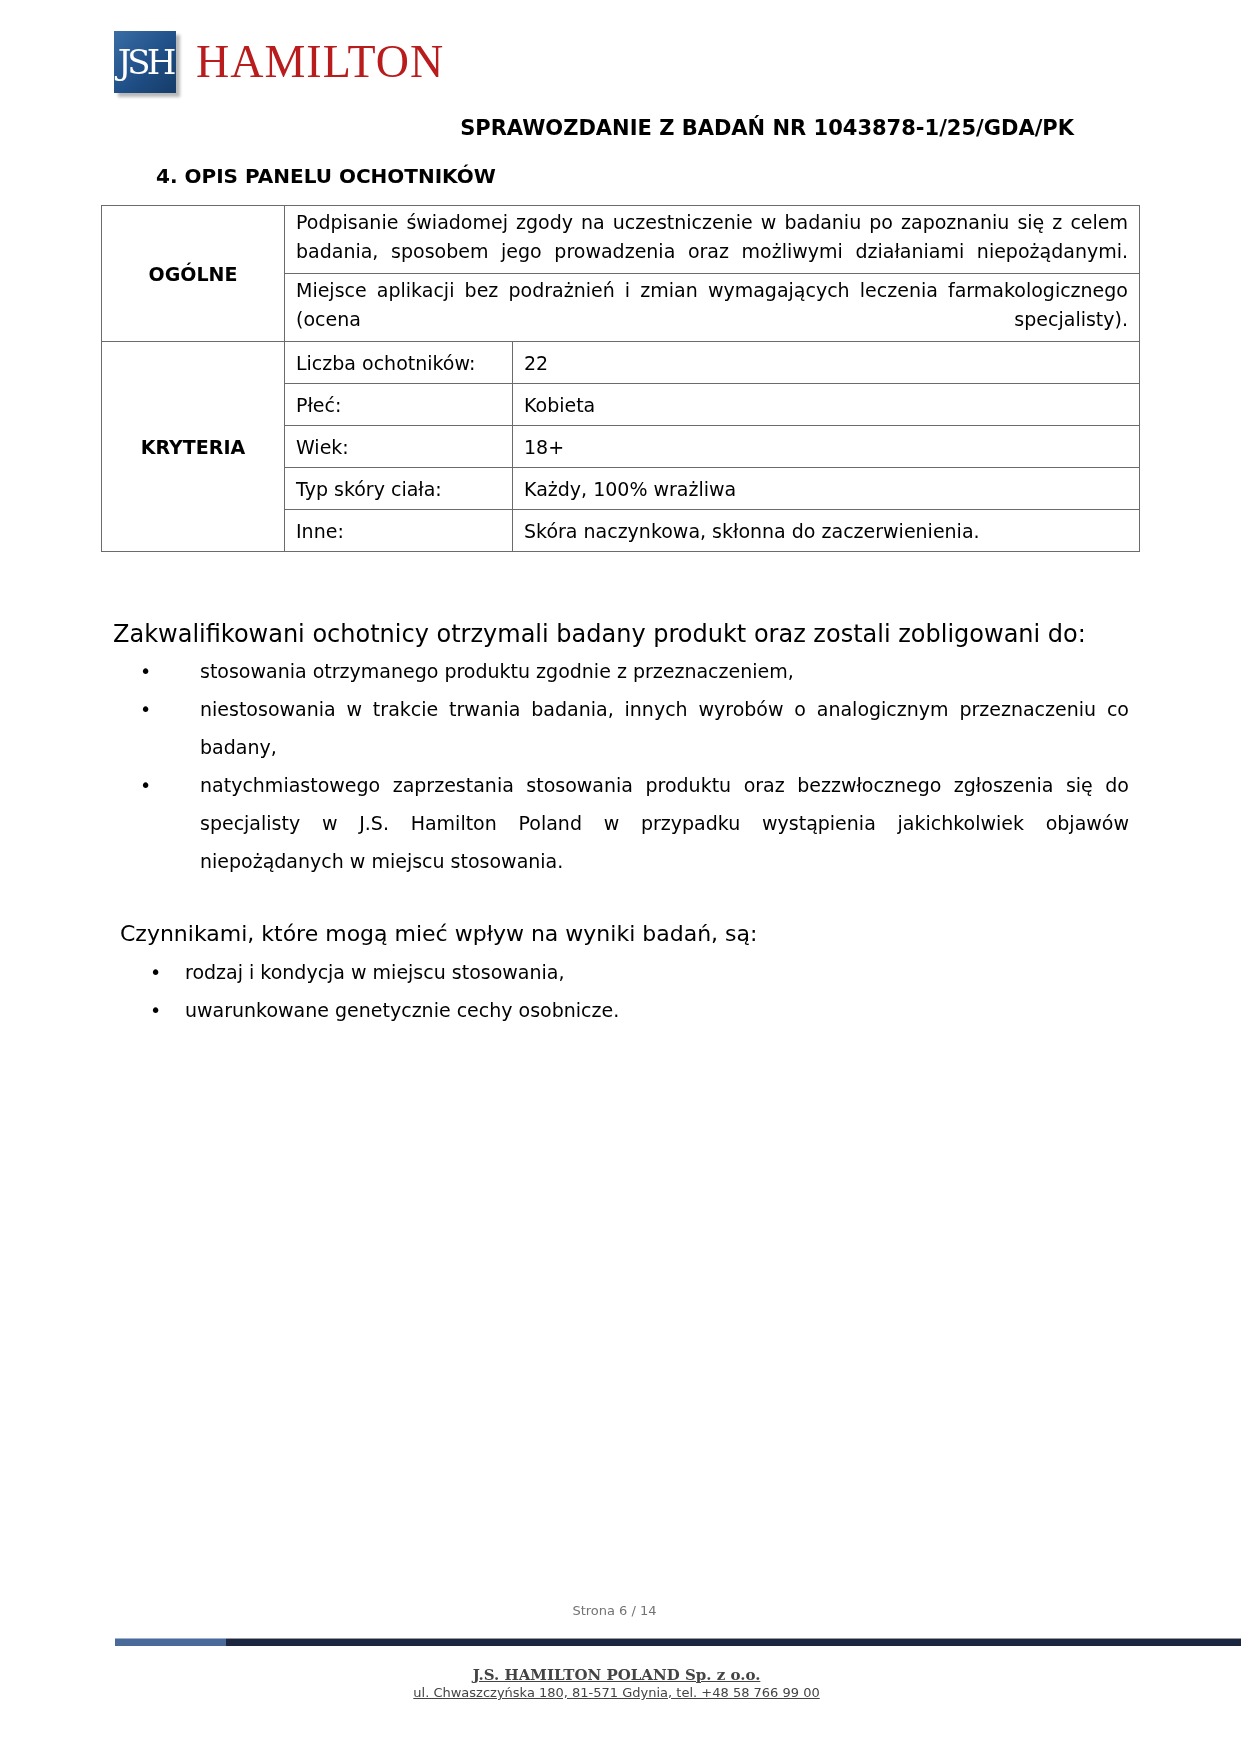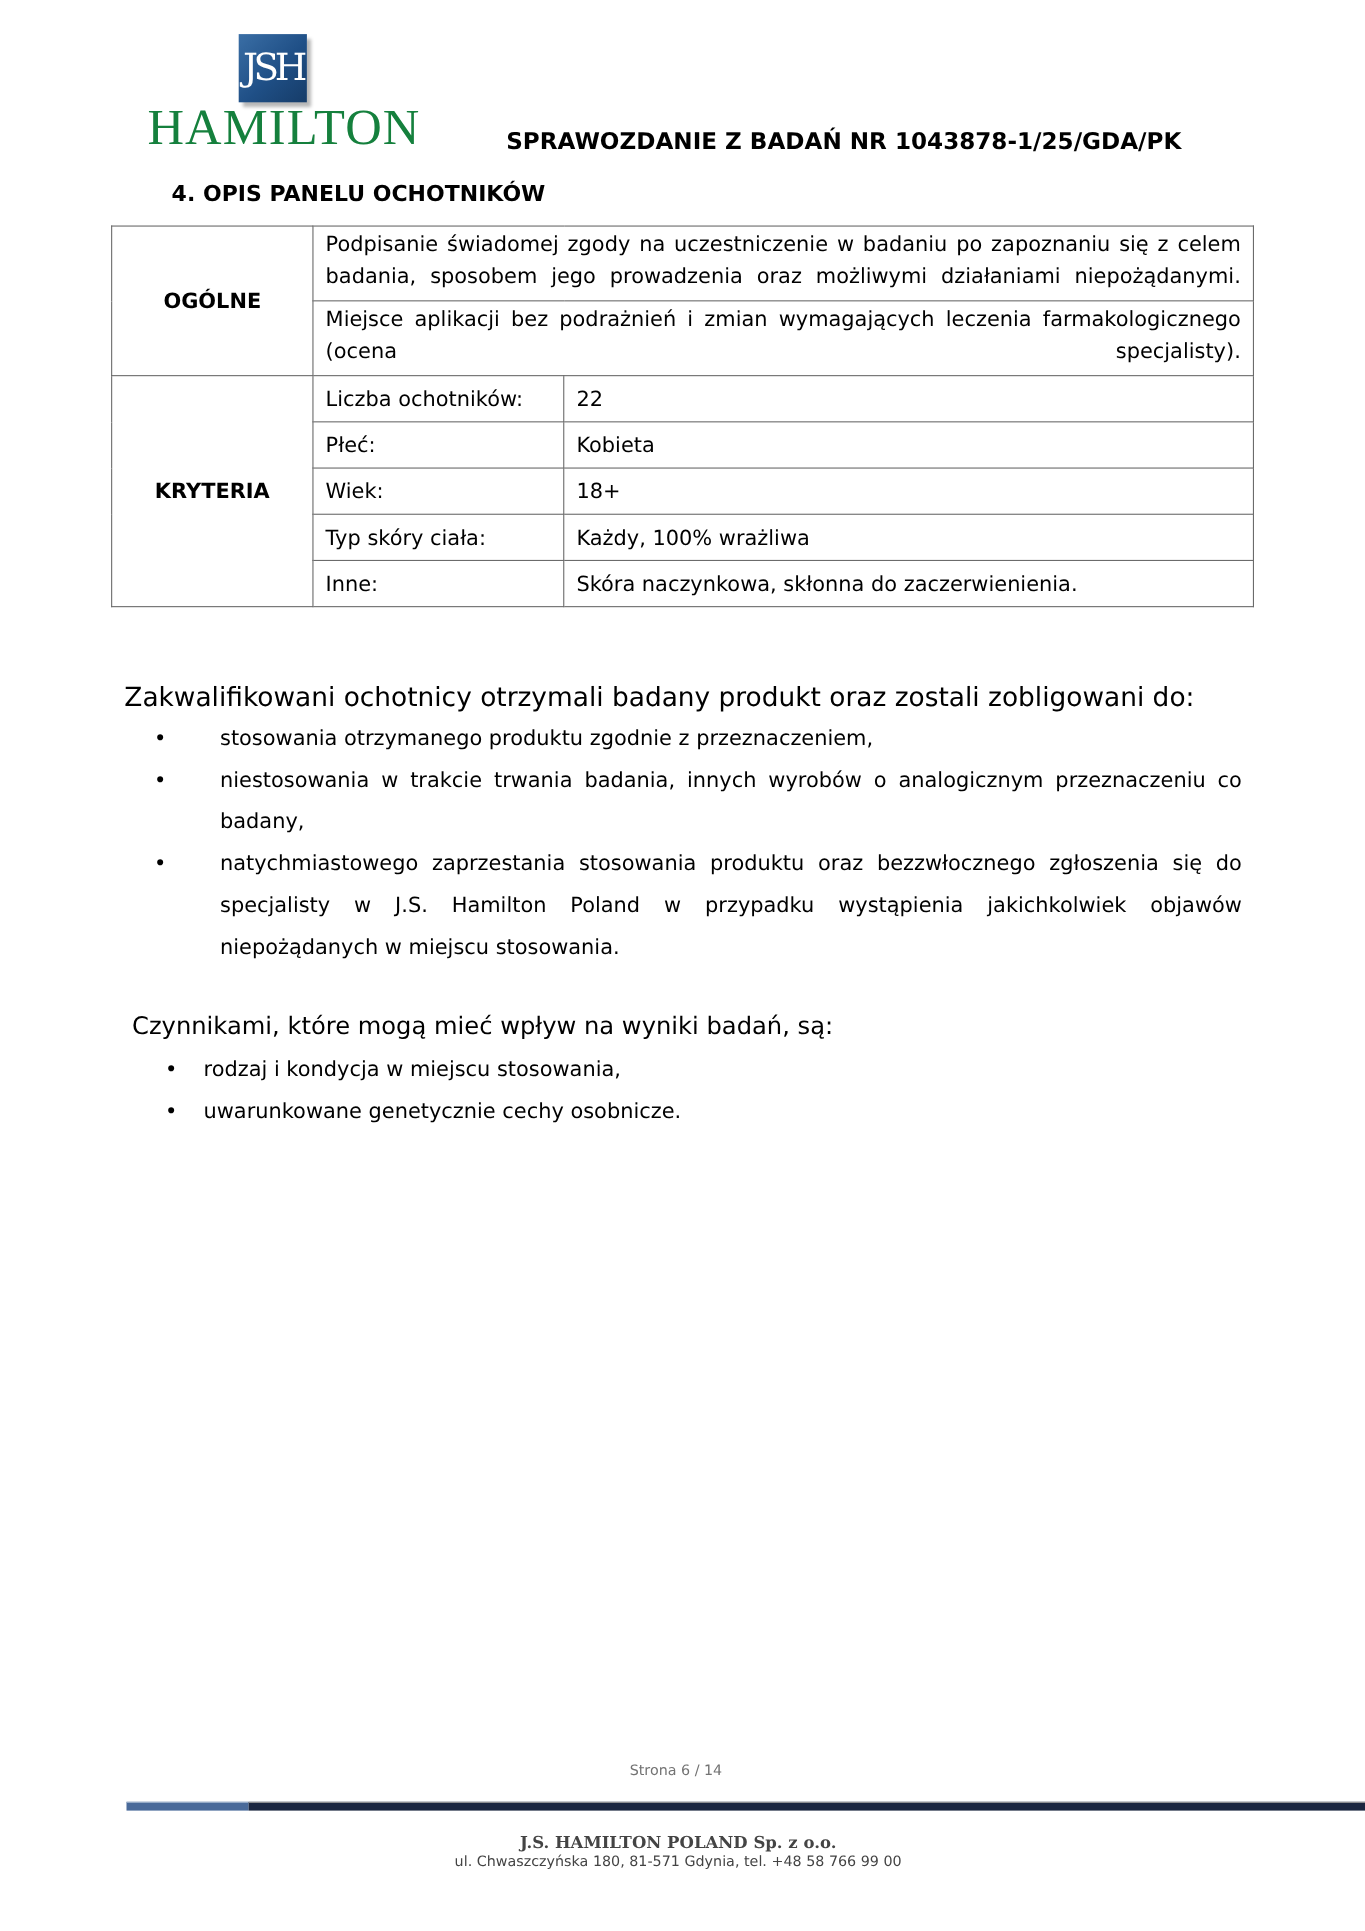--- a/index.html
+++ b/index.html
@@ -1,43 +1,43 @@
 <!DOCTYPE html>
 <html><head>
 <meta charset="utf-8">
 <style>
   html, body { margin:0; padding:0; background:#ffffff; }
   body { width:1241px; height:1755px; position:relative; overflow:hidden;
          font-family:"DejaVu Sans", sans-serif; color:#000; }
-  .logo { position:absolute; left:114px; top:31px; display:flex; align-items:center;flex-direction:column; }
+  .logo { position:absolute; left:114px; top:31px; display:flex; align-items:center; }
   .logo-box { width:62px; height:62px; background:linear-gradient(135deg,#3a6ea5 0%,#1f4f86 55%,#163c68 100%);
               box-shadow:4px 4px 3px #b8b8b8; display:flex; align-items:center; justify-content:center;
               font-family:"DejaVu Serif", serif; color:#fff; font-size:34px; letter-spacing:-4px; }
-  .logo-text { margin-left:20px; font-family:"Liberation Serif", serif; font-size:46px; color:#15803d; letter-spacing:1px; line-height:1; }
+  .logo-text { margin-left:20px; font-family:"Liberation Serif", serif; font-size:46px; color:#b91c1c; letter-spacing:1px; line-height:1; }
   .report-title { position:absolute; left:0; width:1074px; top:116px; text-align:right; text-indent:-8px;
                   font-weight:bold; font-size:21px; }
   .section-title { position:absolute; left:156px; top:164px; font-weight:bold; font-size:20px; }
   table.panel { position:absolute; left:101px; top:205px; width:1039px; border-collapse:collapse; font-size:19px; }
   table.panel td { border:1.5px solid #6b6b6b; vertical-align:top; padding:0 11px; }
   td.cat { width:160px; text-align:center; vertical-align:middle !important; font-weight:bold; }
   td.full { text-align:justify; text-align-last:justify; line-height:29px; padding-top:2px !important; padding-bottom:7px !important;margin-top:44px; }
   td.lbl { width:205px; height:41px; vertical-align:middle !important; }
   td.val { vertical-align:middle !important; }
   .intro { position:absolute; left:113px; top:620px; font-size:24px; }
   ul.obl { position:absolute; left:113px; top:652px; width:1016px; margin:0; padding:0; list-style:none; font-size:19px; line-height:38px; }
   ul.obl li { position:relative; padding-left:87px; text-align:justify; }
   ul.obl li .bul { position:absolute; left:27px; top:0; }
   .factors-intro { position:absolute; left:120px; top:921px; font-size:22px; }
   ul.fac { position:absolute; left:120px; top:953px; margin:0; padding:0; list-style:none; font-size:19px; line-height:38px; }
   ul.fac li { position:relative; padding-left:65px; }
   ul.fac li .bul { position:absolute; left:30px; top:0; }
   .page-num { position:absolute; left:0; width:1241px; top:1603px; text-align:center; text-indent:-12px; font-size:13px; color:#737373; }
   .bar-light { position:absolute; left:115px; top:1638px; width:111px; height:7px; background:#4a6a9a; border-top:1px solid #9fb3cc; }
   .bar-dark { position:absolute; left:226px; top:1638px; width:1015px; height:7px; background:#1b2640; border-top:1px solid #9a9a9a; }
-  .footer { position:absolute; left:0; width:1241px; top:1667px; text-align:center; text-indent:-8px; color:#444; }
+  .footer { position:absolute; left:0; width:1241px; top:1667px; text-align:center; text-indent:-8px; color:#444;text-decoration:underline; }
   .footer .c1, .footer .c2 { font-family:"DejaVu Serif", serif; font-weight:bold; font-size:15px; line-height:17px; }
   .footer .c3 { font-size:13px; line-height:17px; }
 </style>
 </head>
 <body>
 
 <div class="logo">
   <div class="logo-box">JSH</div>
   <div class="logo-text">HAMILTON</div>
 </div>

